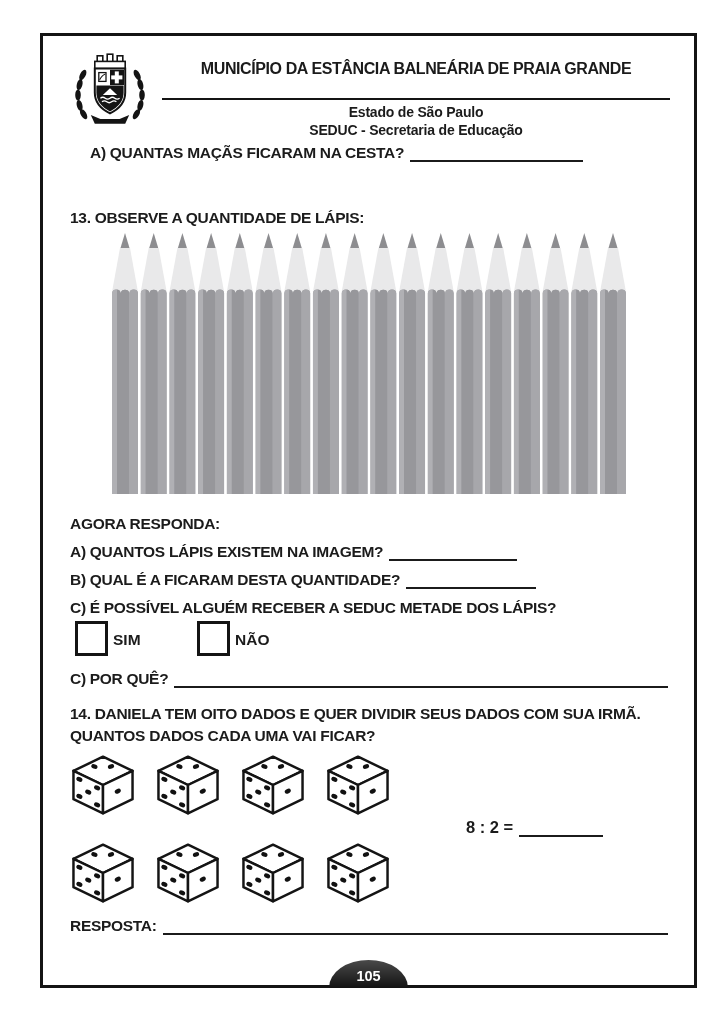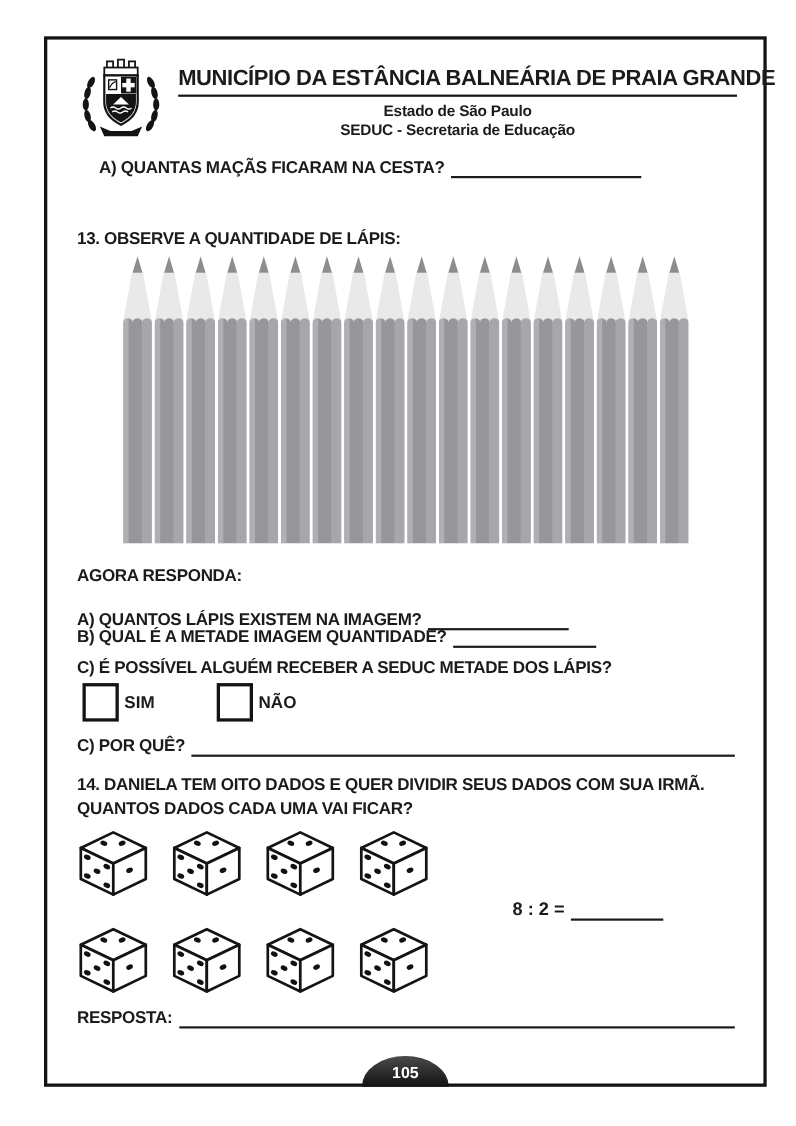--- a/index.html
+++ b/index.html
@@ -3,22 +3,22 @@
 <meta charset="utf-8">
 <style>
   html,body{margin:0;padding:0;background:#fff;}
   .page{position:relative;width:724px;height:1024px;background:#ffffff;overflow:hidden;
         font-family:"Liberation Sans", sans-serif;color:#1b1b1b;}
   .frame{position:absolute;left:40px;top:33px;width:657px;height:955px;
          box-sizing:border-box;border:3px solid #141414;}
   .abs{position:absolute;}
   
   .titlebox{position:absolute;left:162px;top:60px;width:508px;text-align:center;}
-  .title{font-size:20px;font-weight:700;letter-spacing:-0.4px;white-space:nowrap;
-         padding-bottom:3px;border-bottom:2.5px solid #141414;}
+  .title{font-size:16px;font-weight:700;letter-spacing:-0.4px;white-space:nowrap;
+         padding-bottom:20px;border-bottom:2.5px solid #141414;}
   .sub{font-size:14px;font-weight:700;letter-spacing:-0.2px;margin-top:4px;}
   
   .q{position:absolute;font-size:15.5px;font-weight:700;letter-spacing:-0.3px;
      white-space:nowrap;display:flex;align-items:flex-end;}
   .blank{display:inline-block;border-bottom:2px solid #1b1b1b;height:15px;margin-left:6px;}
   .checkbox{position:absolute;width:33px;height:35px;box-sizing:border-box;
             border:3px solid #141414;background:#fff;}
   .cblabel{position:absolute;font-size:15.5px;font-weight:700;}
   .eq{position:absolute;font-size:16.5px;font-weight:600;display:flex;align-items:flex-end;}
   
@@ -323,26 +323,26 @@
             <rect x="5" y="56" width="12" height="206" fill="#97979b"></rect>
             <rect x="17" y="56" width="9" height="206" fill="#a7a7ab"></rect>
           </g>
         </g>
       </svg>
     </div>
 
   <div class="q" style="left:70px;top:515px;justify-content:flex-end;">
     <span>AGORA RESPONDA:</span>
   </div>
-  <div class="q" style="left:70px;top:543px;margin-top:12px;">
+  <div class="q" style="left:70px;top:543px;">
     <span>A) QUANTOS LÁPIS EXISTEM NA IMAGEM?</span>
     <span class="blank" style="width:128px;"></span>
   </div>
   <div class="q" style="left:70px;top:571px;">
-    <span>B) QUAL É A METADE IMAGEM QUANTIDADE?</span>
+    <span>B) QUAL É A FICARAM DESTA QUANTIDADE?</span>
     <span class="blank" style="width:130px;"></span>
   </div>
   <div class="q" style="left:70px;top:599px;">
     <span>C) É POSSÍVEL ALGUÉM RECEBER A SEDUC METADE DOS LÁPIS?</span>
   </div>
 
   <div class="checkbox" style="left:75px;top:621px;"></div>
   <div class="cblabel" style="left:113px;top:631px;">SIM</div>
   <div class="checkbox" style="left:197px;top:621px;"></div>
   <div class="cblabel" style="left:235px;top:631px;">NÃO</div>

